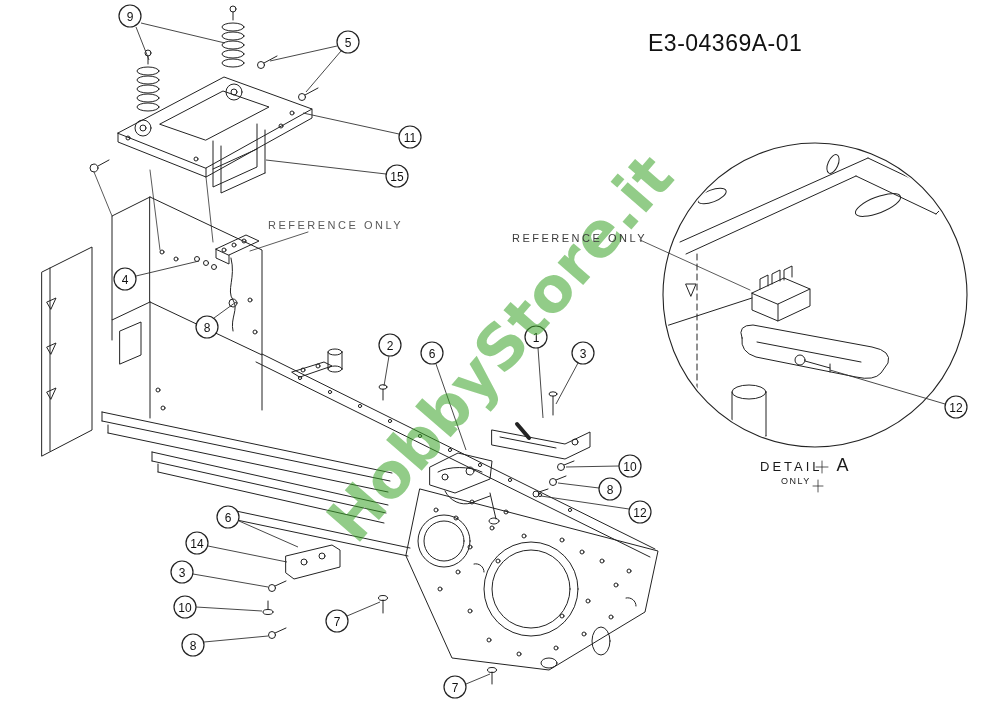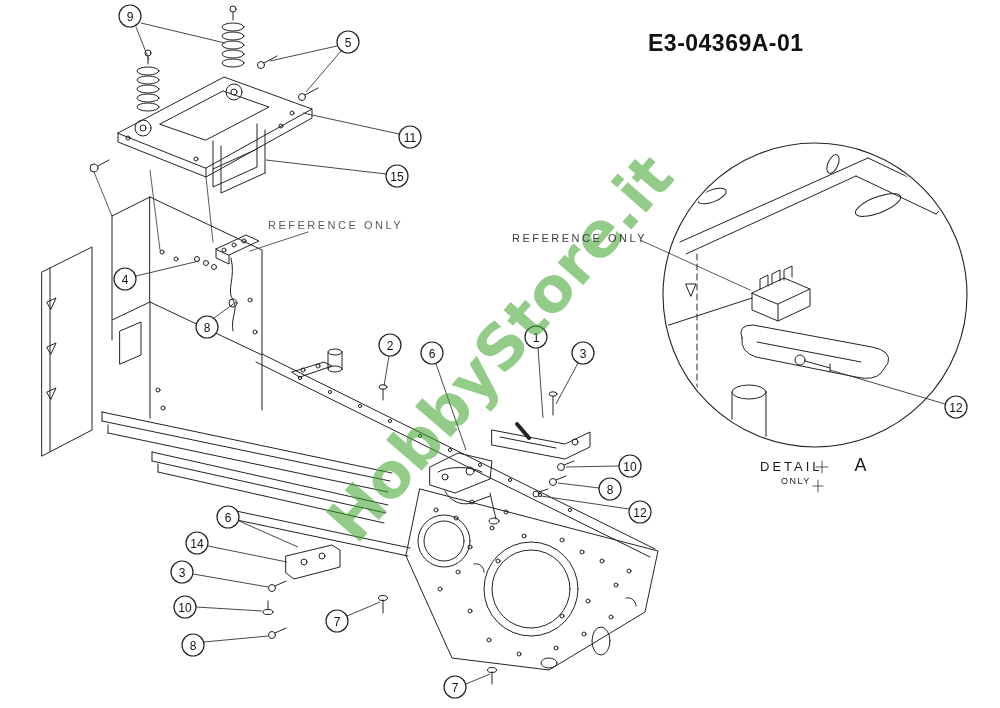--- a/index.html
+++ b/index.html
@@ -12,26 +12,26 @@
   .dash { stroke-dasharray:6 4; }
   .leader { stroke:#333; stroke-width:0.9; fill:none; }
   .callout circle { fill:#fff; stroke:#222; stroke-width:1.2; }
   .callout text { font-family:"Liberation Sans",sans-serif; font-size:12px; fill:#111;
                   text-anchor:middle; dominant-baseline:central; }
   .watermark { position:absolute; left:500px; top:348px; z-index:2;
                transform:translate(-50%,-50%) rotate(-49deg);
                font-family:"DejaVu Sans",sans-serif; font-weight:bold; font-size:62px;
                white-space:nowrap; pointer-events:none; text-shadow:0 0 2px rgba(255,255,255,.7); }
   .label { position:absolute; z-index:3; color:#111; }
-  .title { left:648px; top:30px; font-size:23px; letter-spacing:0.5px; color:#111;font-weight:bold; }
+  .title { left:648px; top:30px; font-size:23px; letter-spacing:0.5px; color:#111; }
   .ref-only { font-size:11px; letter-spacing:2.5px; color:#5a5a5a; white-space:nowrap; }
   .ref-left  { left:268px; top:219px; }
   .ref-right { left:512px; top:232px; color:#3c3c3c; }
   .detail-line { left:760px; top:455px; font-size:13px; letter-spacing:3px; color:#1a1a1a;
-                 display:flex; align-items:baseline; gap:32px; }
+                 display:flex; align-items:baseline; gap:14px; }
   .detail-letter { font-size:18px; letter-spacing:0; }
   .scale-line { left:781px; top:476px; font-size:9px; letter-spacing:1.5px; color:#1a1a1a; }
 </style>
 </head>
 <body>
 
 <div class="stage">
 
   <svg id="art" width="1000" height="708" viewBox="0 0 1000 708">
     <defs>

